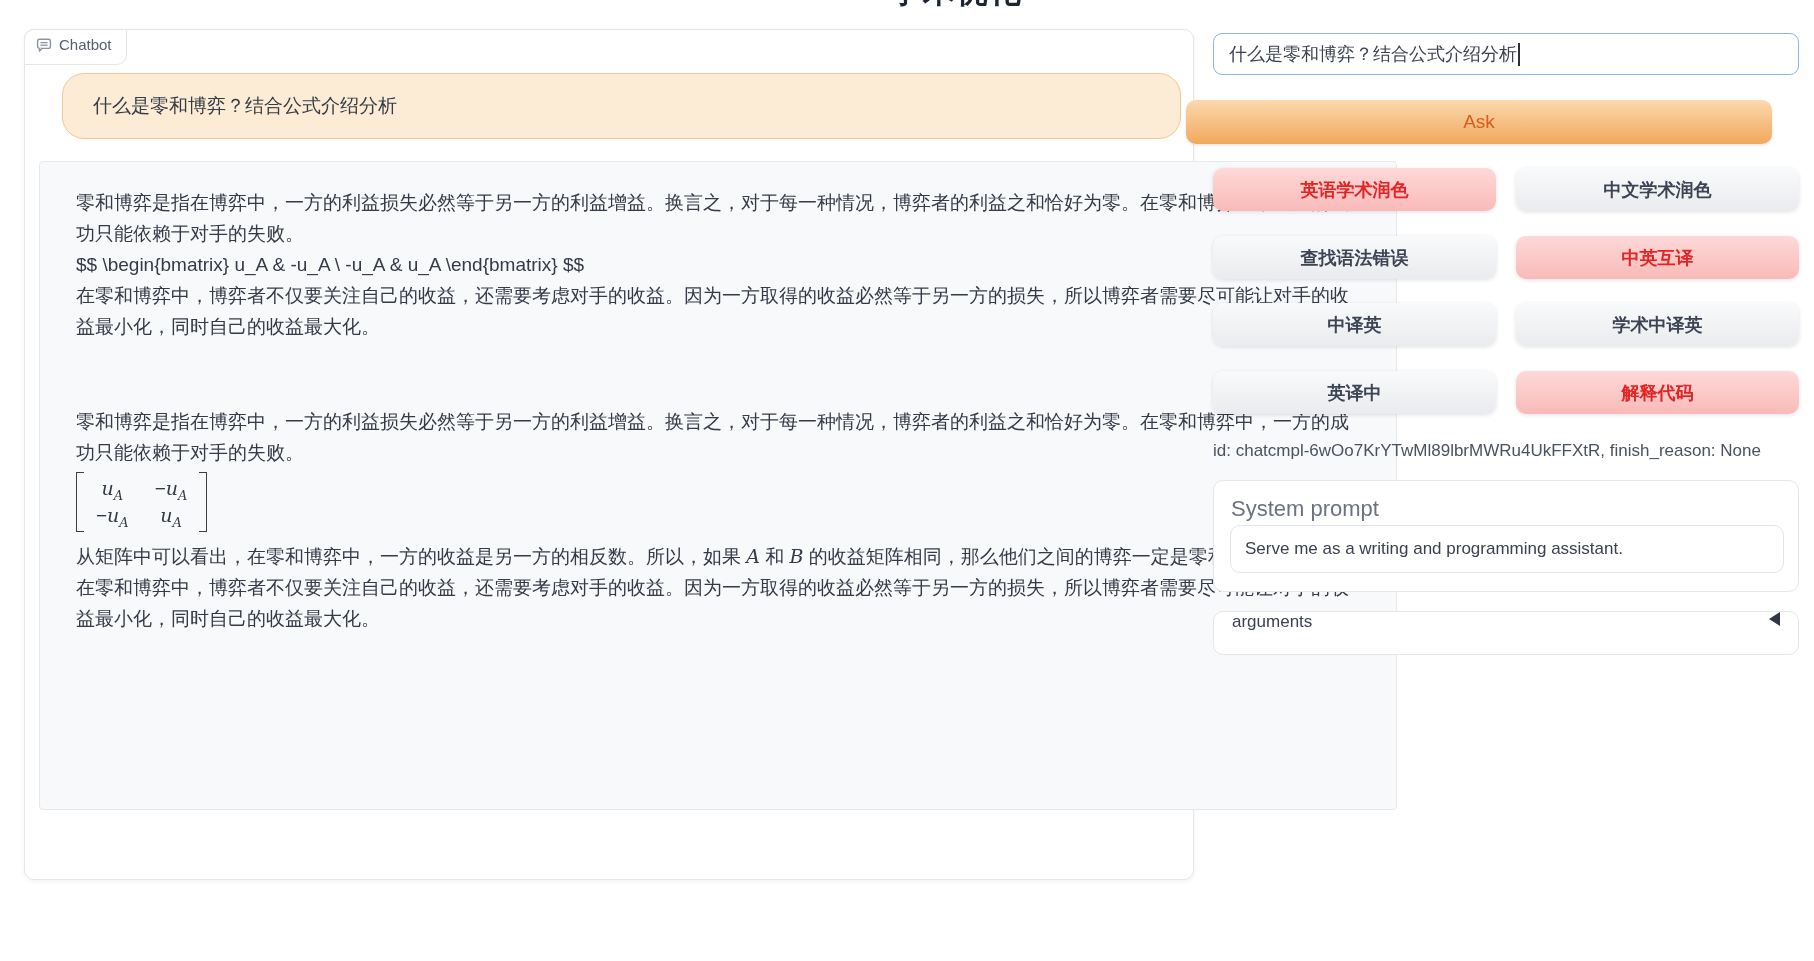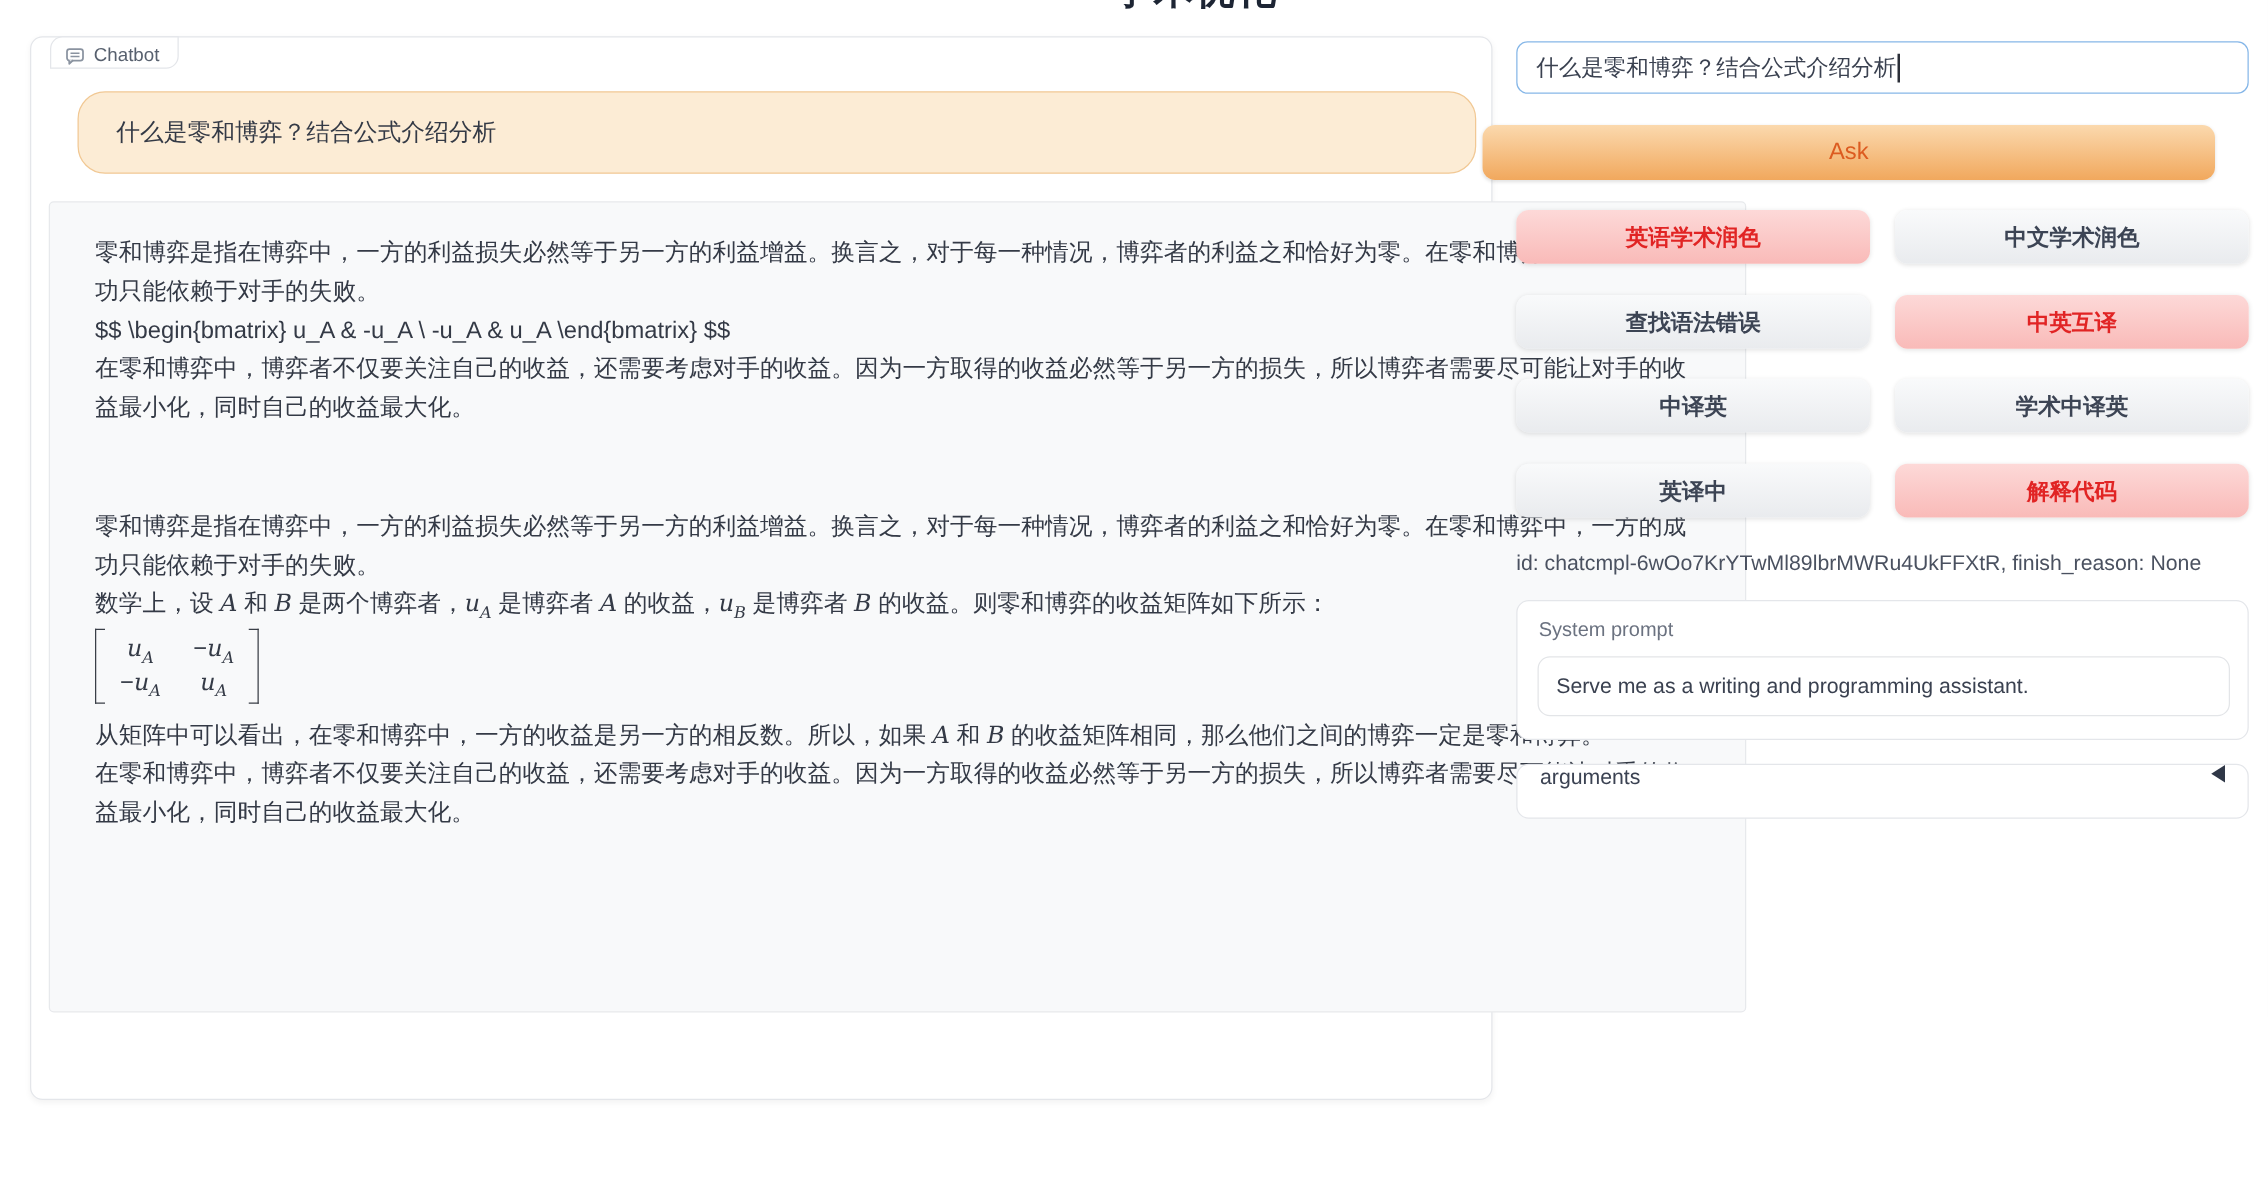--- a/index.html
+++ b/index.html
@@ -27,26 +27,26 @@
   #chatbot-panel {
     left: 24px; top: 29px; width: 1170px; height: 851px;
     background: #fff;
     border: 1px solid #e4e6ea;
     border-radius: 10px;
     box-shadow: 0 2px 5px rgba(0,0,0,.05);
   }
   #chatbot-label {
     position: absolute; left: -1px; top: -1px;
     display: flex; align-items: center; gap: 7px;
-    padding: 6px 14px 1px 11px;
+    padding: 6px 14px 11px 11px;
     background: #fff;
     border: 1px solid #e4e6ea;
     border-top-left-radius: 10px;
     border-bottom-right-radius: 10px;
-    color: #57606e; font-size: 15px; margin-left: 16px;
+    color: #57606e; font-size: 15px;
   }
   #chatbot-label svg { display: block; }
 
   .bubble-user {
     position: absolute; left: 37px; top: 43px; width: 1119px; height: 66px;
     background: #fcecd5;
     border: 1px solid #f1c894;
     border-radius: 22px;
     display: flex; align-items: center;
     padding: 0 30px;
@@ -127,21 +127,21 @@
   }
 
   .card {
     background: #fff;
     border: 1px solid #e4e6ea;
     border-radius: 10px;
   }
   #system-prompt-card { left: 1213px; top: 480px; width: 586px; height: 112px; }
   #system-prompt-label {
     position: absolute; left: 17px; top: 15px;
-    font-size: 16px; color: #6b7280;
+    font-size: 22px; color: #6b7280;
   }
   #system-prompt-input {
     position: absolute; left: 16px; top: 44px; width: 554px; height: 48px;
     border: 1px solid #e3e5e8; border-radius: 10px;
     display: flex; align-items: center; padding: 0 14px;
     font-size: 17px; color: #3a4150; background: #fff;
   }
 
   #arguments-accordion {
     left: 1213px; top: 611px; width: 586px; height: 44px;
@@ -184,21 +184,20 @@
 
   <div class="bubble-bot">
 
     <p>零和博弈是指在博弈中，一方的利益损失必然等于另一方的利益增益。换言之，对于每一种情况，博弈者的利益之和恰好为零。在零和博弈中，一方的成功只能依赖于对手的失败。</p>
     <p>$$ \begin{bmatrix} u_A &amp; -u_A \ -u_A &amp; u_A \end{bmatrix} $$</p>
     <p>在零和博弈中，博弈者不仅要关注自己的收益，还需要考虑对手的收益。因为一方取得的收益必然等于另一方的损失，所以博弈者需要尽可能让对手的收益最小化，同时自己的收益最大化。</p>
 
     <div class="copy-gap"></div>
 
     <p>零和博弈是指在博弈中，一方的利益损失必然等于另一方的利益增益。换言之，对于每一种情况，博弈者的利益之和恰好为零。在零和博弈中，一方的成功只能依赖于对手的失败。</p>
-    <p>数学上，设 <i class="mvar">A</i> 和 <i class="mvar">B</i> 是两个博弈者，<i class="mvar">u</i><sub><i class="mvar">A</i></sub> 是博弈者 <i class="mvar">A</i> 的收益，<i class="mvar">u</i><sub><i class="mvar">B</i></sub> 是博弈者 <i class="mvar">B</i> 的收益。则零和博弈的收益矩阵如下所示：</p>
     <div>
       <span class="matrix">
         <span class="mb mb-l"></span>
         <span class="mbody">
             <span><i class="mvar">u</i><sub><i class="mvar">A</i></sub></span>
             <span>−<i class="mvar">u</i><sub><i class="mvar">A</i></sub></span>
             <span>−<i class="mvar">u</i><sub><i class="mvar">A</i></sub></span>
             <span><i class="mvar">u</i><sub><i class="mvar">A</i></sub></span>
           </span>
         <span class="mb mb-r"></span>

